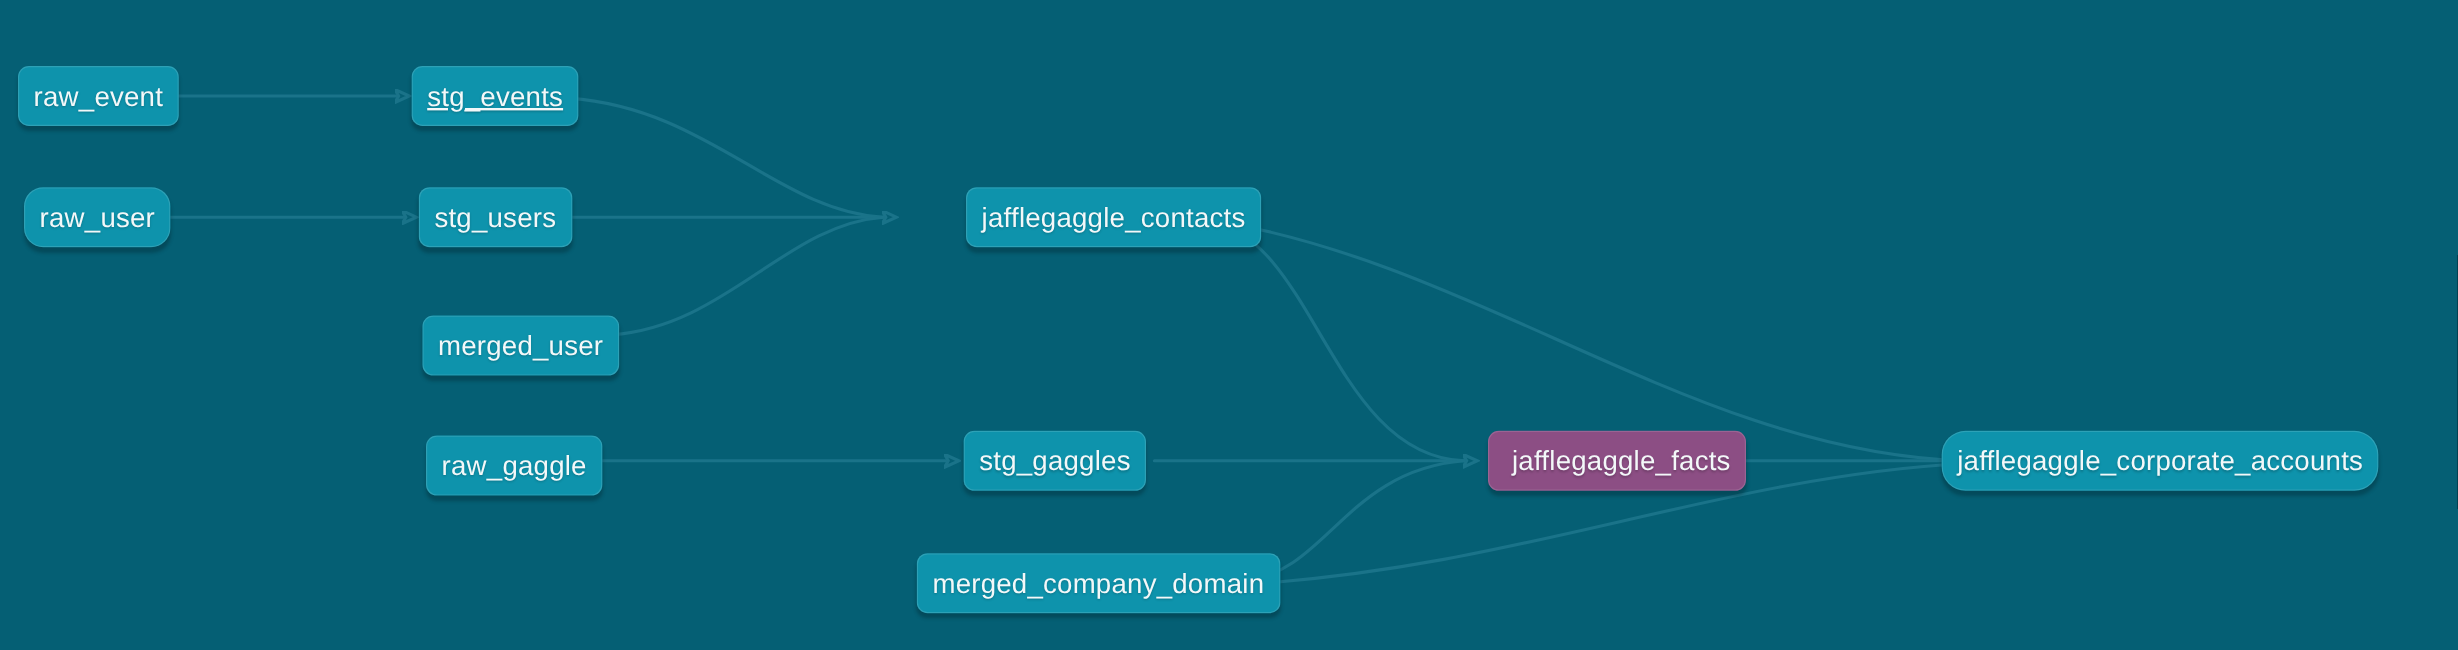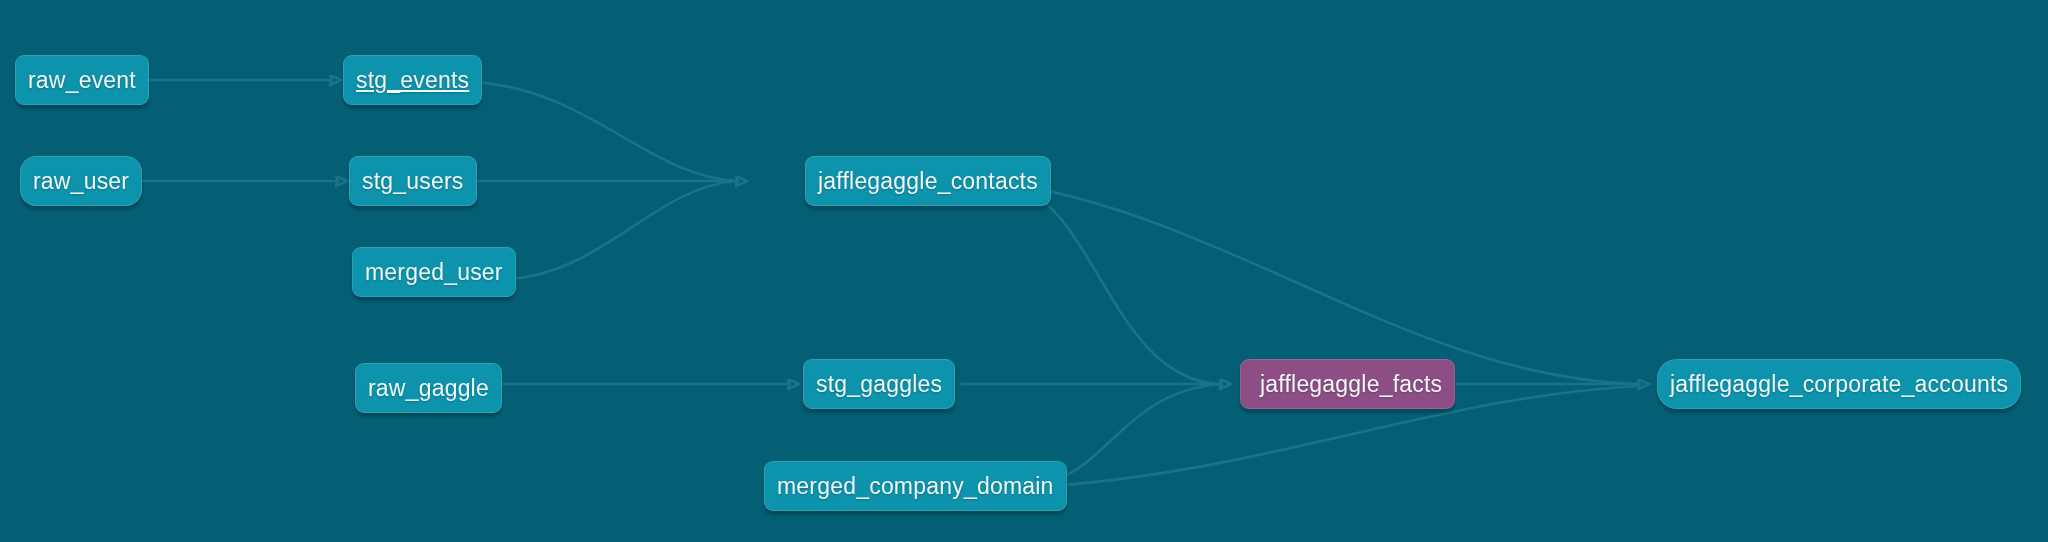--- a/index.html
+++ b/index.html
@@ -53,20 +53,20 @@
         <path d="M 1455,384 L 1638,384" marker-end="url(#arrowhead)"></path>
         <path d="M 1039,487 C 1270,472 1430,398 1638,386"></path>
       </g>
   </svg>
   <div id="node-layer">
       <div class="node model" style="left: 15px; top: 55px;"><span>raw_event</span></div>
       <div class="node model" style="left: 343px; top: 55px; text-decoration: underline;"><span>stg_events</span></div>
       <div class="node model" style="left: 20px; top: 156px; border-radius: 16px;"><span>raw_user</span></div>
       <div class="node model" style="left: 349px; top: 156px;"><span>stg_users</span></div>
       <div class="node model" style="left: 757px; top: 156px; margin-left: 48px;"><span>jafflegaggle_contacts</span></div>
-      <div class="node model" style="left: 352px; top: 247px; text-align: center;"><span>merged_user</span></div>
+      <div class="node model" style="left: 352px; top: 263px; text-align: center;"><span>merged_user</span></div>
       <div class="node model" style="left: 355px; top: 363px;"><span>raw_gaggle</span></div>
       <div class="node model" style="left: 803px; top: 359px;"><span>stg_gaggles</span></div>
       <div class="node highlighted" style="left: 1240px; top: 359px;"><span>jafflegaggle_facts</span></div>
-      <div class="node model" style="left: 1657px; top: 359px; border-radius: 20px;"><span>jafflegaggle_corporate_accounts</span></div>
+      <div class="node model" style="left: 1618px; top: 359px; border-radius: 20px;"><span>jafflegaggle_corporate_accounts</span></div>
       <div class="node model" style="left: 728px; top: 461px; margin-left: 36px;"><span>merged_company_domain</span></div>
     </div>
 </div>
 
 </body></html>

